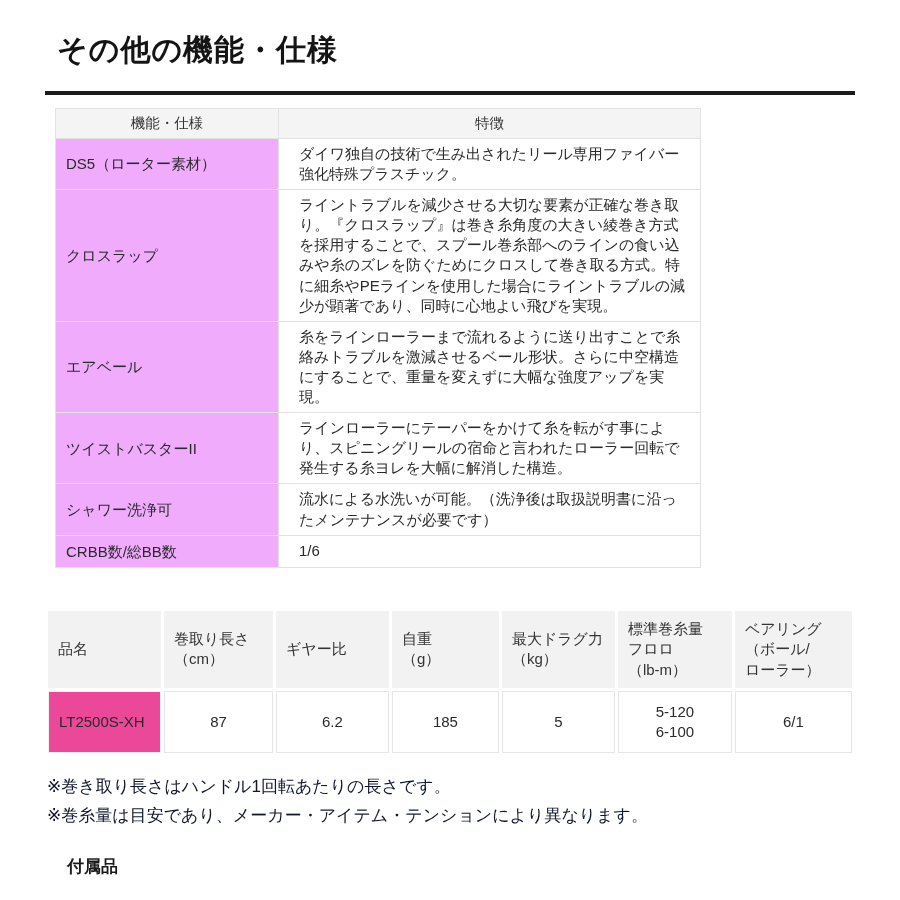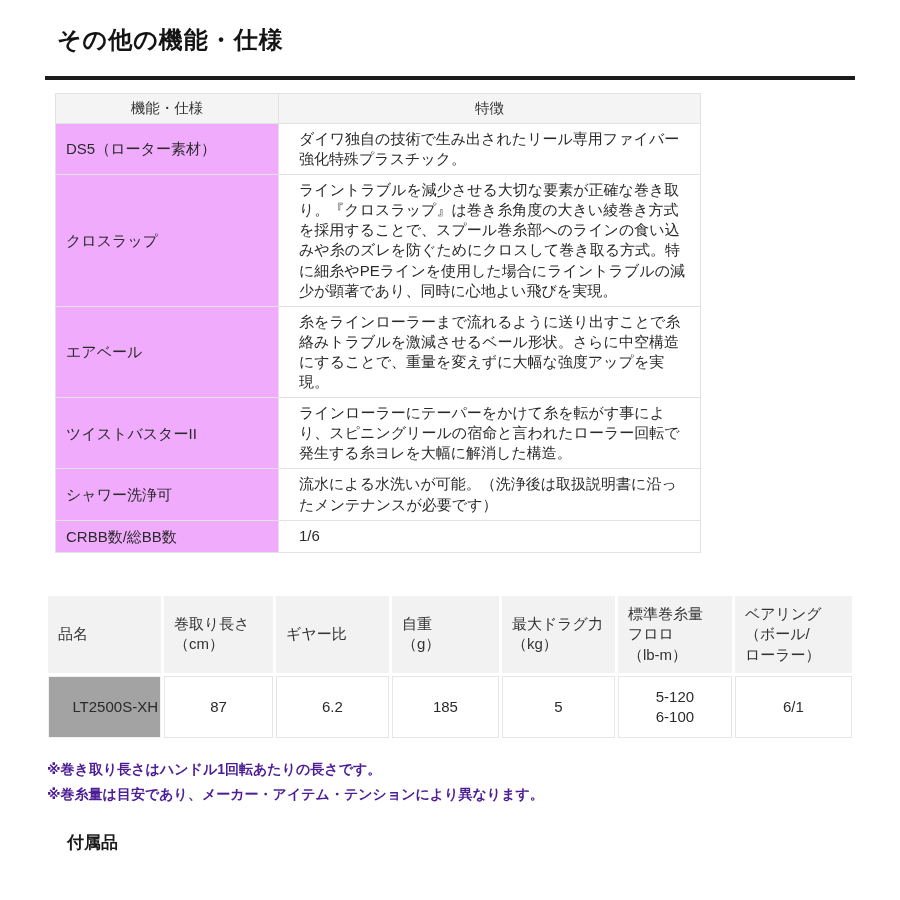--- a/index.html
+++ b/index.html
@@ -12,22 +12,22 @@
   body {
     width: 900px;
     height: 900px;
     overflow: hidden;
     box-sizing: border-box;
   }
   .page {
     padding: 20px 45px 0 45px;
   }
   h1.title {
-    margin: 4px 0 20px 12px;
-    font-size: 24px;
+    margin: 10px 0 20px 12px;
+    font-size: 30px;
     font-weight: bold;
     color: #141414;
     letter-spacing: 1px;
   }
   .rule {
     height: 4px;
     background: #1b1b1b;
     width: 810px;
     margin-bottom: 13px;
   }
@@ -90,35 +90,35 @@
     border: 1px solid #e6e6e6;
     font-size: 15px;
     text-align: center;
     vertical-align: middle;
     padding: 8px 2px;
     height: 44px;
     white-space: pre-line;
     line-height: 1.3;
   }
   table.specs td.first {
-    background: #a3a3a3;
+    background: #ec4899;
     border: 1px solid #f2f2f2;
-    text-align: right;
+    text-align: left;
     padding-left: 10px;
   }
 
   
   .notes {
     margin: 18px 0 0 2px;
   }
   .notes p {
     margin: 0 0 4px 0;
-    font-size: 14px;
-    font-weight: 700;
-    color: #4c1d95;
+    font-size: 17px;
+    font-weight: 400;
+    color: #0f172a;
     line-height: 1.5;
   }
   .accessories {
     margin: 26px 0 0 22px;
   }
   .accessories h2 {
     margin: 0 0 14px 0;
     font-size: 17px;
     font-weight: bold;
     color: #1a1a1a;

